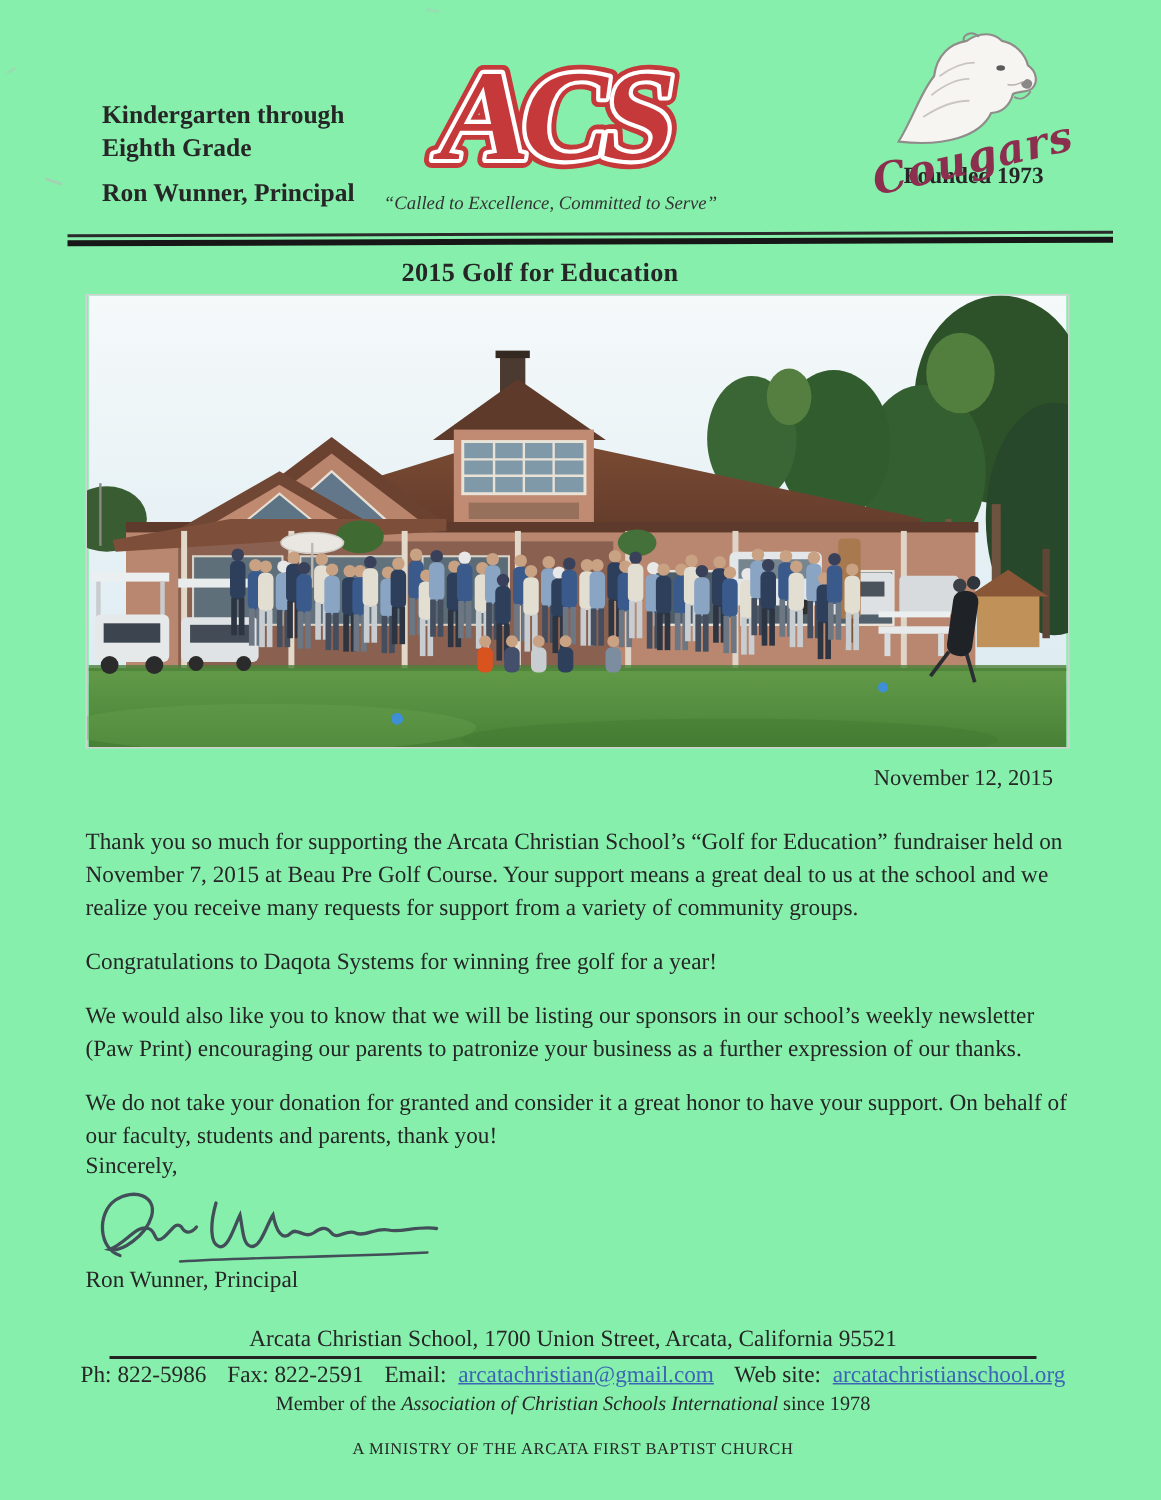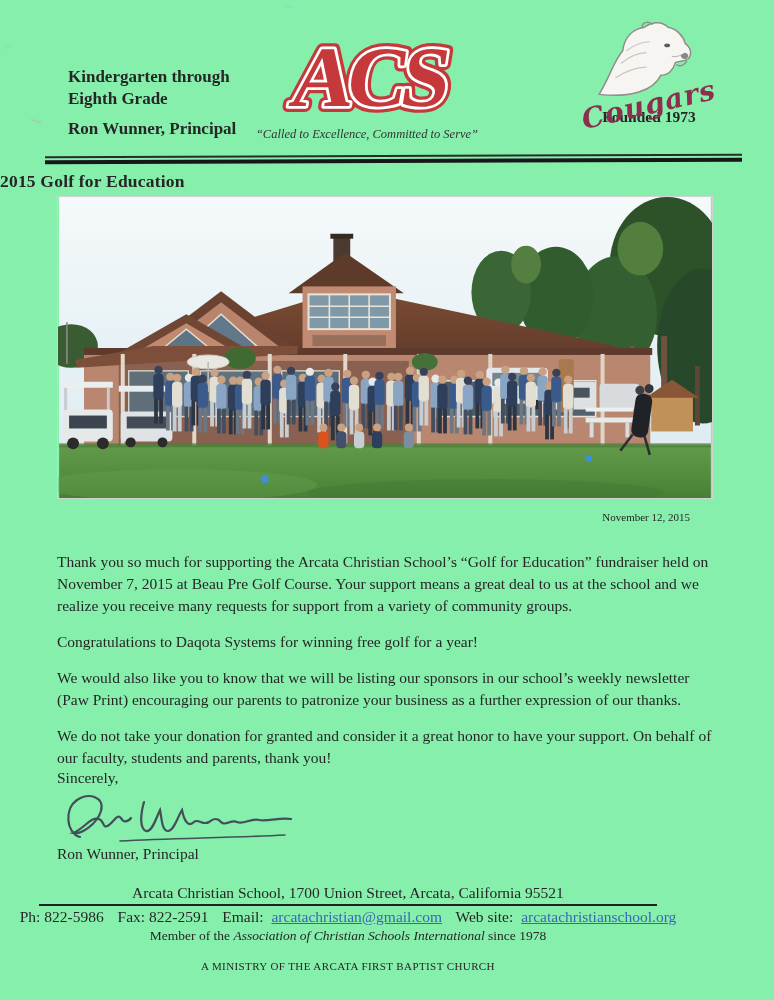--- a/index.html
+++ b/index.html
@@ -19,35 +19,35 @@
   .hdr-principal{position:absolute;left:68px;top:119px;font-weight:bold;font-size:17px;}
   .logo-block{position:absolute;left:232px;top:26px;width:270px;text-align:center;}
   .school-name{font-weight:bold;font-size:17.5px;letter-spacing:.2px;margin-top:-2px;}
   .tagline{font-style:italic;font-size:12.5px;margin-top:1px;color:#333;}
   .mascot{position:absolute;left:566px;top:20px;width:166px;text-align:center;}
   .founded{font-weight:bold;font-size:15.5px;margin-top:-4px;}
   .cougars-wrap{position:relative;height:36px;margin-top:-26px;}
   .hdr-rule-thin{position:absolute;left:45px;top:155px;width:697px;height:1.5px;background:#2a2a2a;transform:rotate(-.2deg);}
   .hdr-rule{position:absolute;left:45px;top:159px;width:697px;height:4px;background:#171717;transform:rotate(-.2deg);}
 
-  .title{position:absolute;left:0;top:171px;width:720px;font-weight:bold;font-size:17.5px;letter-spacing:.2px;}
+  .title{position:absolute;left:0;top:171px;width:720px;text-align:center;font-weight:bold;font-size:17.5px;letter-spacing:.2px;}
 
   .photo{position:absolute;left:57px;top:196px;width:656px;height:303px;border:1px solid #d2d2d2;box-sizing:border-box;}
   .photo svg{display:block;}
 
-  .date{position:absolute;right:84px;top:511px;font-size:11px;}
+  .date{position:absolute;right:72px;top:511px;font-size:15px;}
 
   .body-text{position:absolute;left:57px;top:551px;width:664px;font-size:15.5px;line-height:1.42;}
   .body-text p{margin:0 0 14px 0;}
 
   .closing{position:absolute;left:57px;top:769px;font-size:15.5px;}
   .signature{position:absolute;left:60px;top:789px;}
   .signer{position:absolute;left:57px;top:845px;font-size:15.5px;}
 
-  .footer{position:absolute;left:0;top:884px;width:696px;text-align:center;}
+  .footer{position:absolute;left:0;top:884px;width:696px;text-align:center;padding-left:34px;}
   .addr{font-size:15.5px;}
   .footer-rule{width:618px;height:1.5px;background:#222;margin:2px auto 2px auto;}
   .contact{font-size:15.5px;}
   .contact .gap{display:inline-block;width:10px;}
   .contact .sgap{display:inline-block;width:4px;}
   .link{color:#3a66b5;text-decoration:underline;cursor:pointer;}
   .member{font-size:13.5px;margin-top:2px;}
   .member .it{font-style:italic;}
   .ministry{font-size:11px;letter-spacing:.4px;margin-top:16px;}
 </style>

